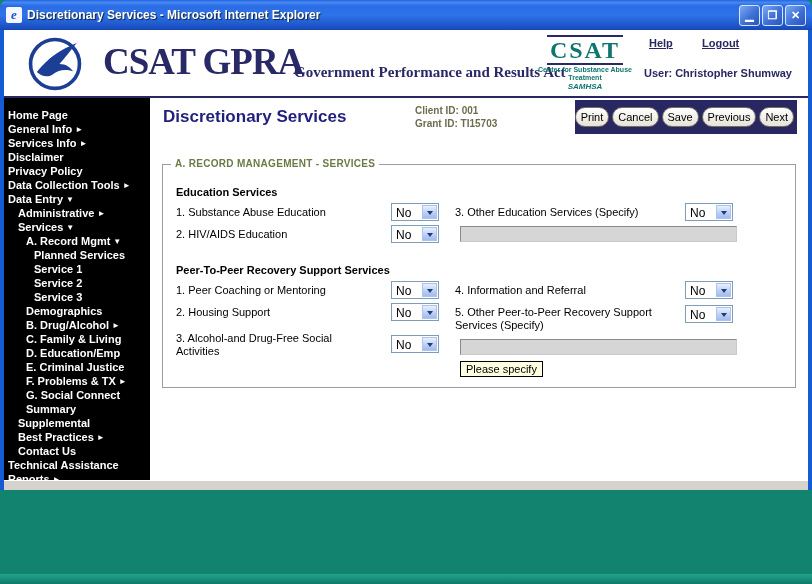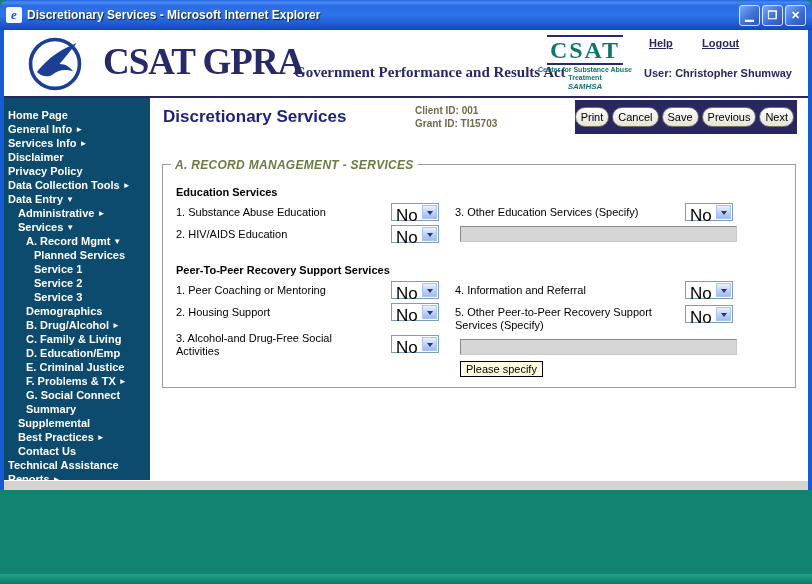--- a/index.html
+++ b/index.html
@@ -37,45 +37,45 @@
     line-height:26px;letter-spacing:2px;border-top:2px solid #2A2968;border-bottom:2px solid #2A2968;padding:0 3px;}
   .csat-sub{font-size:7px;line-height:8px;margin-top:1px;font-weight:bold;}
   .csat-org{font-size:8px;font-style:italic;font-weight:bold;line-height:10px;}
   .hlink{position:absolute;top:7px;font-size:11px;font-weight:bold;color:#282762;text-decoration:underline;cursor:pointer;white-space:nowrap;}
   .help-link{left:645px;}
   .logout-link{left:698px;}
   .user-line{position:absolute;left:640px;top:37px;font-size:11px;font-weight:bold;color:#282762;white-space:nowrap;}
 
   
   .main{flex:1;display:flex;min-height:0;}
-  .sidebar{flex:0 0 146px;background:#0c4a6e;padding-top:10px;overflow:hidden;}
+  .sidebar{flex:0 0 146px;background:#000000;padding-top:10px;overflow:hidden;}
   .si{height:14px;line-height:14px;font-size:11px;font-weight:bold;color:#FFFFFF;white-space:nowrap;cursor:pointer;}
   .si .lbl{color:inherit;}
   .si.l0{padding-left:4px;}.si.l1{padding-left:14px;}.si.l2{padding-left:22px;}.si.l3{padding-left:30px;}
   .si .arr{font-size:8px;margin-left:3px;vertical-align:1px;}
   .si.sel .lbl{background:#FFD400;color:#1E1D5A;padding:0 2px;}
 
   .content{flex:1;background:#fff;position:relative;}
   .content-header{position:relative;height:38px;background:#fff;}
   .page-title{position:absolute;left:13px;top:9px;font-size:17px;font-weight:bold;color:#1F1F7C;white-space:nowrap;}
   .ids{position:absolute;left:265px;top:6px;font-size:10px;font-weight:bold;color:#6F6B4E;line-height:13px;white-space:nowrap;}
   .toolbar{position:absolute;top:2px;right:11px;width:222px;height:34px;background:#282762;
     display:flex;align-items:center;justify-content:flex-end;gap:3px;padding:0 3px;}
   .xp-btn{height:20px;padding:0 5px;font-size:11px;font-family:"Liberation Sans",sans-serif;color:#000;
     background:linear-gradient(#FFFFFF,#E6E3D6);border:1px solid #736F62;border-radius:10px;cursor:pointer;white-space:nowrap;}
 
   
   .box{position:absolute;left:12px;top:66px;width:634px;height:224px;border:1px solid #9C9C9C;background:#fff;}
-  .legend{position:absolute;top:-7px;left:8px;background:#fff;padding:0 4px;font-size:12px;font-weight:bold;
-    color:#6C7B45;letter-spacing:0.3px;white-space:nowrap;font-style:italic;}
+  .legend{position:absolute;top:-7px;left:8px;background:#fff;padding:0 4px;font-size:10px;font-weight:bold;
+    color:#6C7B45;letter-spacing:0.3px;white-space:nowrap;}
   .fh{position:absolute;font-size:11px;font-weight:bold;color:#000;white-space:nowrap;}
   .fl{position:absolute;font-size:11px;color:#000;line-height:13px;white-space:nowrap;}
   .fl.wrap{white-space:normal;}
   .sel-box{position:absolute;width:48px;height:18px;border:1px solid #7F9DB9;background:#fff;cursor:pointer;}
-  .sv{position:absolute;left:4px;top:2px;font-size:17px;color:#000;text-align:center;}
+  .sv{position:absolute;left:4px;top:2px;font-size:12px;color:#000;text-align:center;}
   .sb{position:absolute;top:1px;bottom:1px;right:1px;width:15px;
     background:linear-gradient(#EAF1FD,#BED0F5 55%,#A3BCEE);border:1px solid #A9C4F0;
     display:flex;align-items:center;justify-content:center;}
   .tri{width:0;height:0;border:3px solid transparent;border-top:4px solid #1D3E7A;margin-top:4px;}
   .specin{position:absolute;width:277px;height:16px;background:#D6D6D6;
     border:1px solid;border-color:#8A8A8A #C9C9C9 #C9C9C9 #8A8A8A;}
   .tip{position:absolute;left:297px;top:196px;background:#FFFFE1;border:1px solid #000;
     font-size:11px;padding:1px 5px;color:#000;white-space:nowrap;}
 </style>
 </head>

